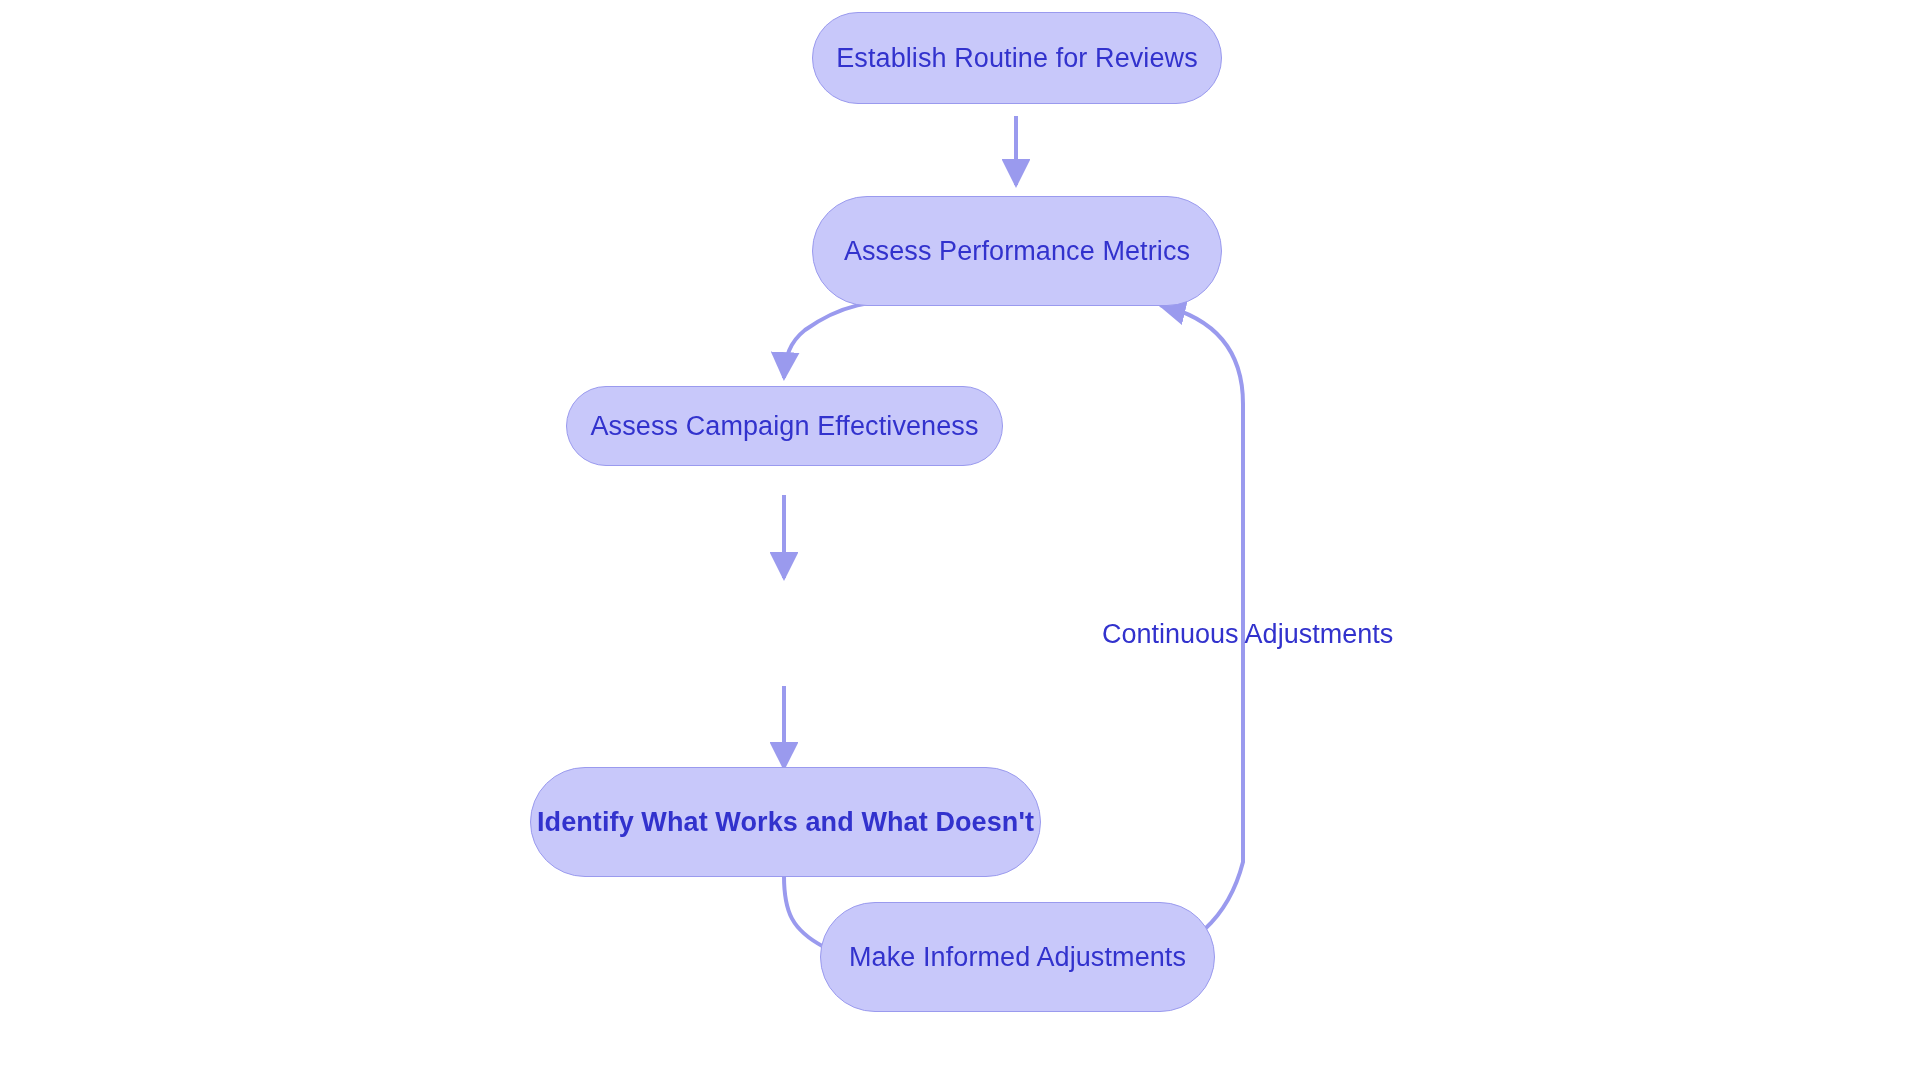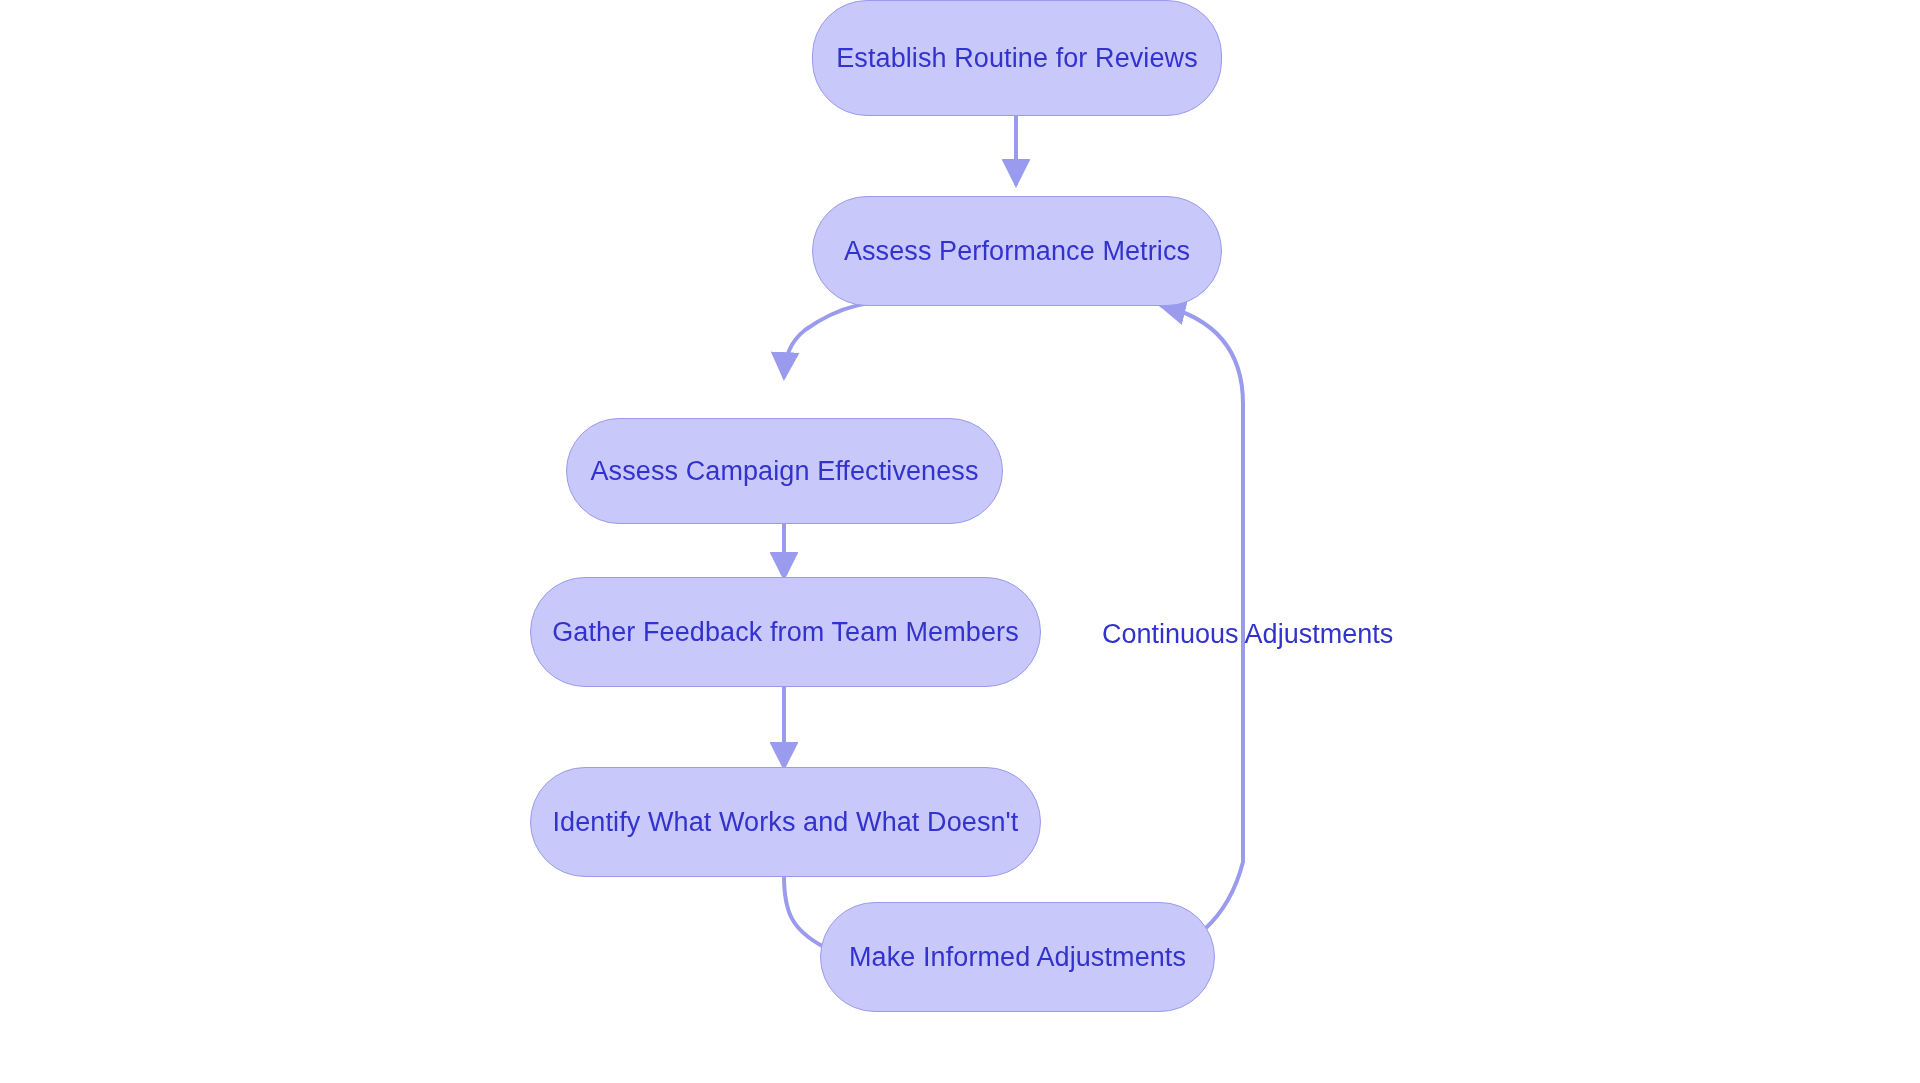--- a/index.html
+++ b/index.html
@@ -68,37 +68,34 @@
 
     <path d="M 784 495 L 784 578" stroke="#9a9aee" stroke-width="4" fill="none" marker-end="url(#arrow)"></path>
 
     <path d="M 784 686 L 784 768" stroke="#9a9aee" stroke-width="4" fill="none" marker-end="url(#arrow)"></path>
 
     <path d="M 784 876 C 784 912 792 930 824 947 C 846 959 866 962 884 962" stroke="#9a9aee" stroke-width="4" fill="none" marker-end="url(#arrow)"></path>
 
     <path d="M 1142 960 C 1190 950 1228 920 1243 862 L 1243 404 C 1243 350 1215 318 1160 305" stroke="#9a9aee" stroke-width="4" fill="none" marker-end="url(#arrow)"></path>
   </svg>
 
-  <div class="node" style="left:812px; top:0; width:410px; height:116px; border-radius:55px;">
+  <div class="node" style="left:812px; top:12px; width:410px; height:92px; border-radius:55px;">
     <span>Establish Routine for Reviews</span>
   </div>
 
   <div class="node" style="left:812px; top:196px; width:410px; height:110px; border-radius:55px;">
     <span>Assess Performance Metrics</span>
   </div>
 
-  <div class="node" style="left:566px; top:386px; width:437px; height:106px; border-radius:55px;margin-top:32px;">
+  <div class="node" style="left:566px; top:386px; width:437px; height:80px; border-radius:55px;">
     <span>Assess Campaign Effectiveness</span>
   </div>
 
-  <div class="node" style="left:530px; top:577px; width:511px; height:110px; border-radius:55px;">
-    <span>Gather Feedback from Team Members</span>
-  </div>
 
-  <div class="node" style="left:530px; top:767px; width:511px; height:110px; border-radius:55px;">
+  <div class="node" style="left:530px; top:767px; width:511px; height:110px; border-radius:55px;font-weight:bold;">
     <span>Identify What Works and What Doesn't</span>
   </div>
 
   <div class="node" style="left:820px; top:902px; width:395px; height:110px; border-radius:55px;">
     <span>Make Informed Adjustments</span>
   </div>
 
   <div class="edge-label" style="left:1102px; top:619px;">
     <span>Continuous Adjustments</span>
   </div>

